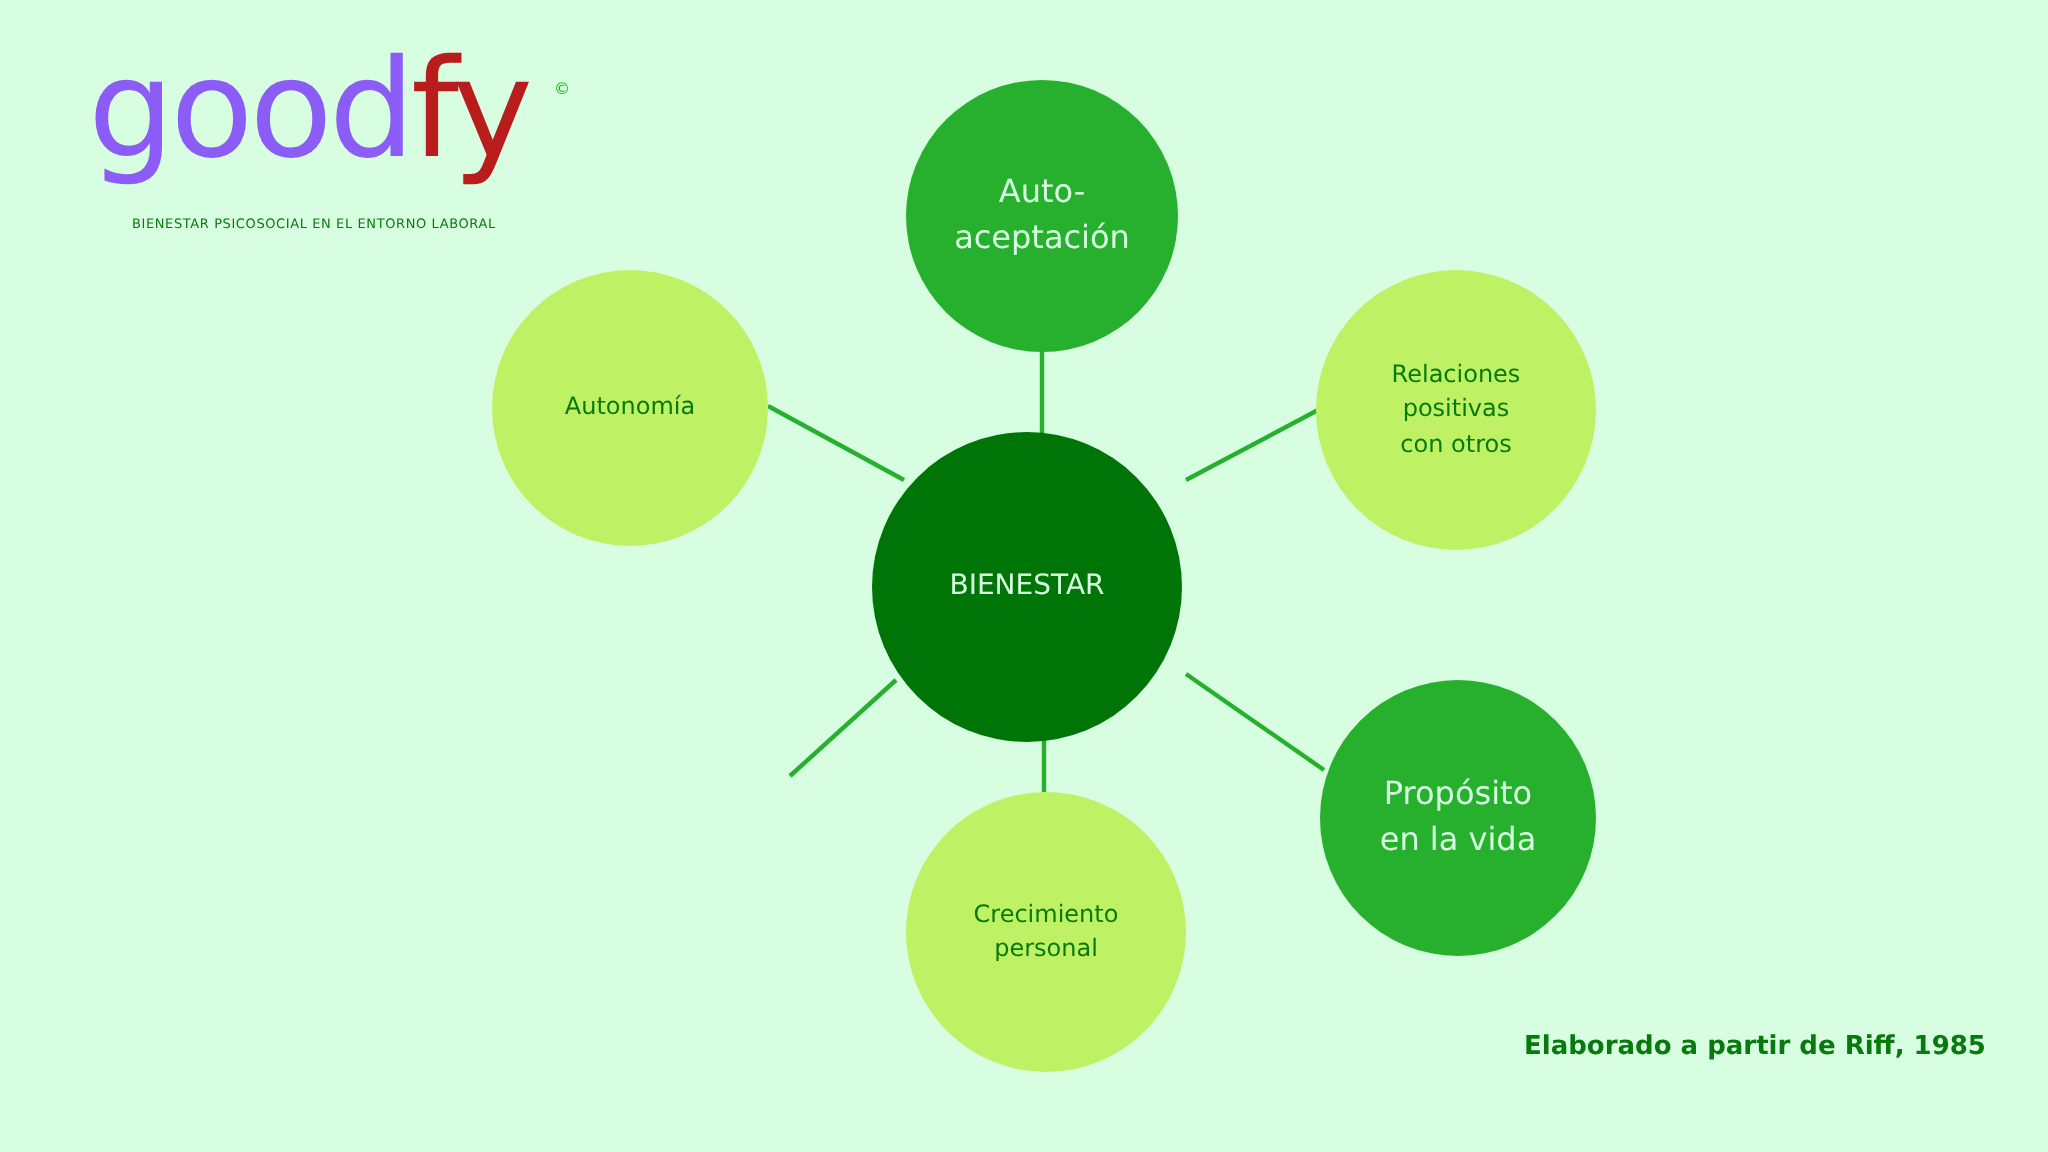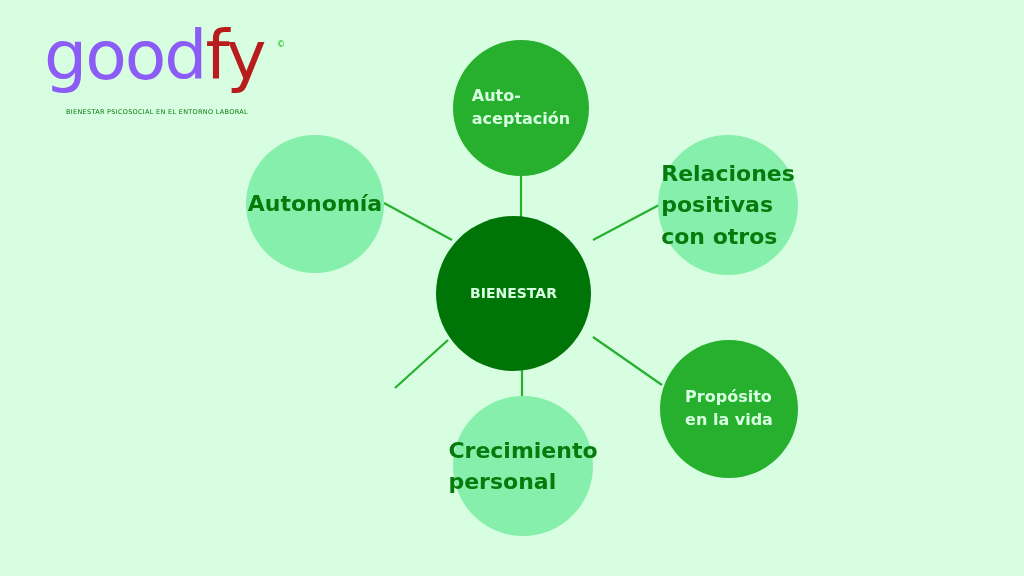--- a/index.html
+++ b/index.html
@@ -21,42 +21,42 @@
     position: absolute;
     left: 0; top: 0;
     width: 1024px; height: 576px;
   }
   .node {
     position: absolute;
     border-radius: 50%;
     display: flex;
     align-items: center;
     justify-content: center;
-    text-align: left;
-    font-weight: bold;
+    text-align: center;
+    font-weight: normal;
     box-sizing: border-box;
   }
   .node span {
     display: block;
     line-height: 1.42;
   }
   .node.center {
     background: #007507;
     color: #d8fee2;
     font-size: 14px;
   }
   .node.mid {
     background: #26b02d;
     color: #d8fee2;
     font-size: 16px;
   }
   .node.light {
-    background: #86efac;
+    background: #bef264;
     color: #077a0c;
-    font-size: 22px;
+    font-size: 12px;
   }
   .logo {
     position: absolute;
     left: 44px;
     top: 22px;
     width: 250px;
     height: 100px;
   }
   .logo-word {
     position: absolute;
@@ -155,14 +155,15 @@
     </div>
   </div>
 
 
   <div class="node light" style="left:246px; top:135px; width:138px; height:138px;">
     <div>
       <span>Autonomía</span>
     </div>
   </div>
 
+  <div class="credit">Elaborado a partir de Riff, 1985</div>
 
 </div>
 
 </body></html>

